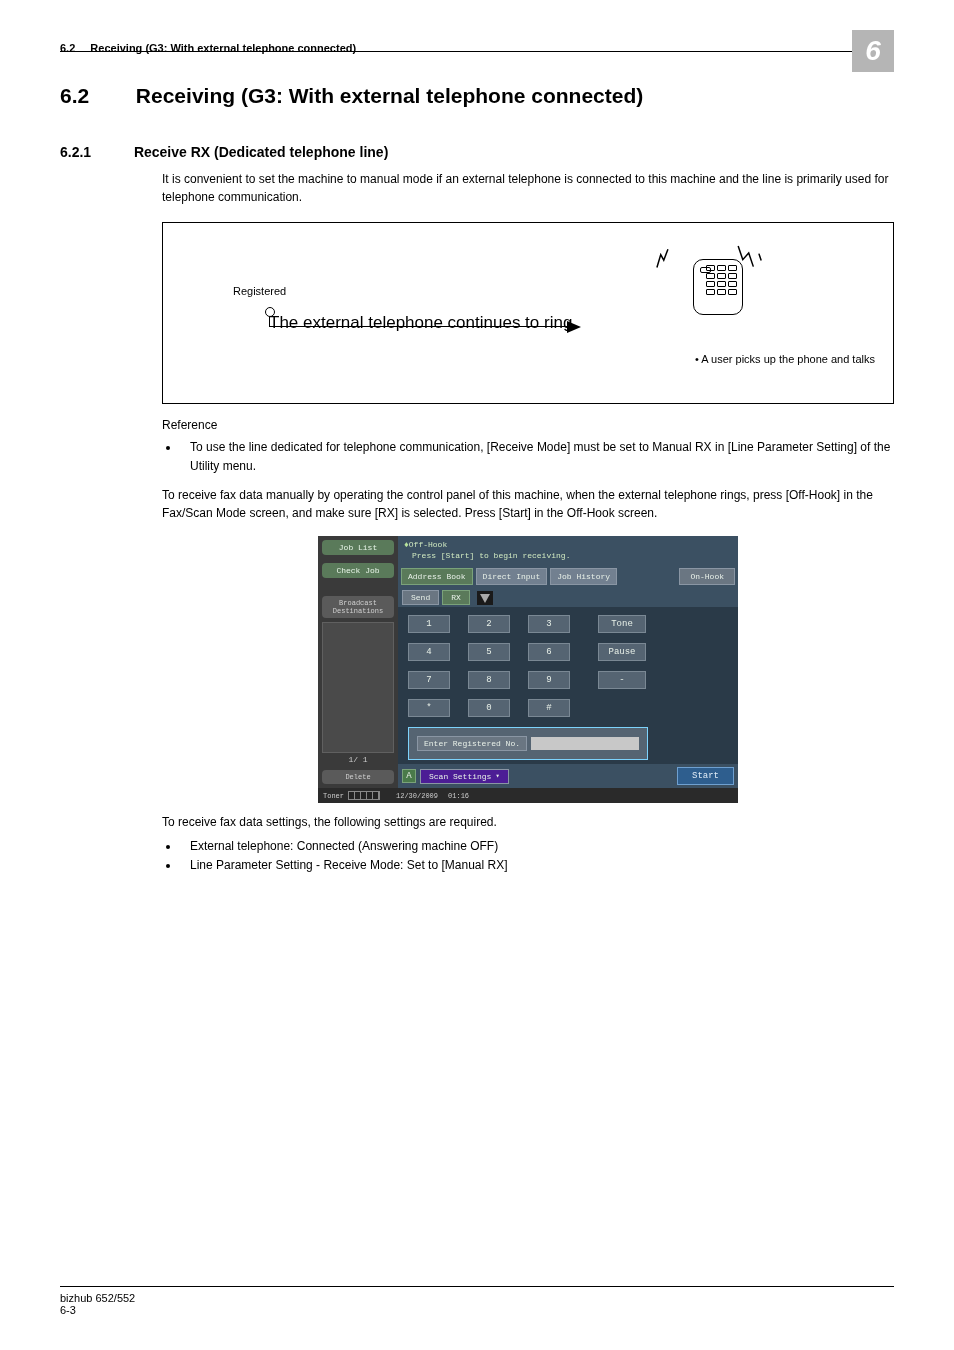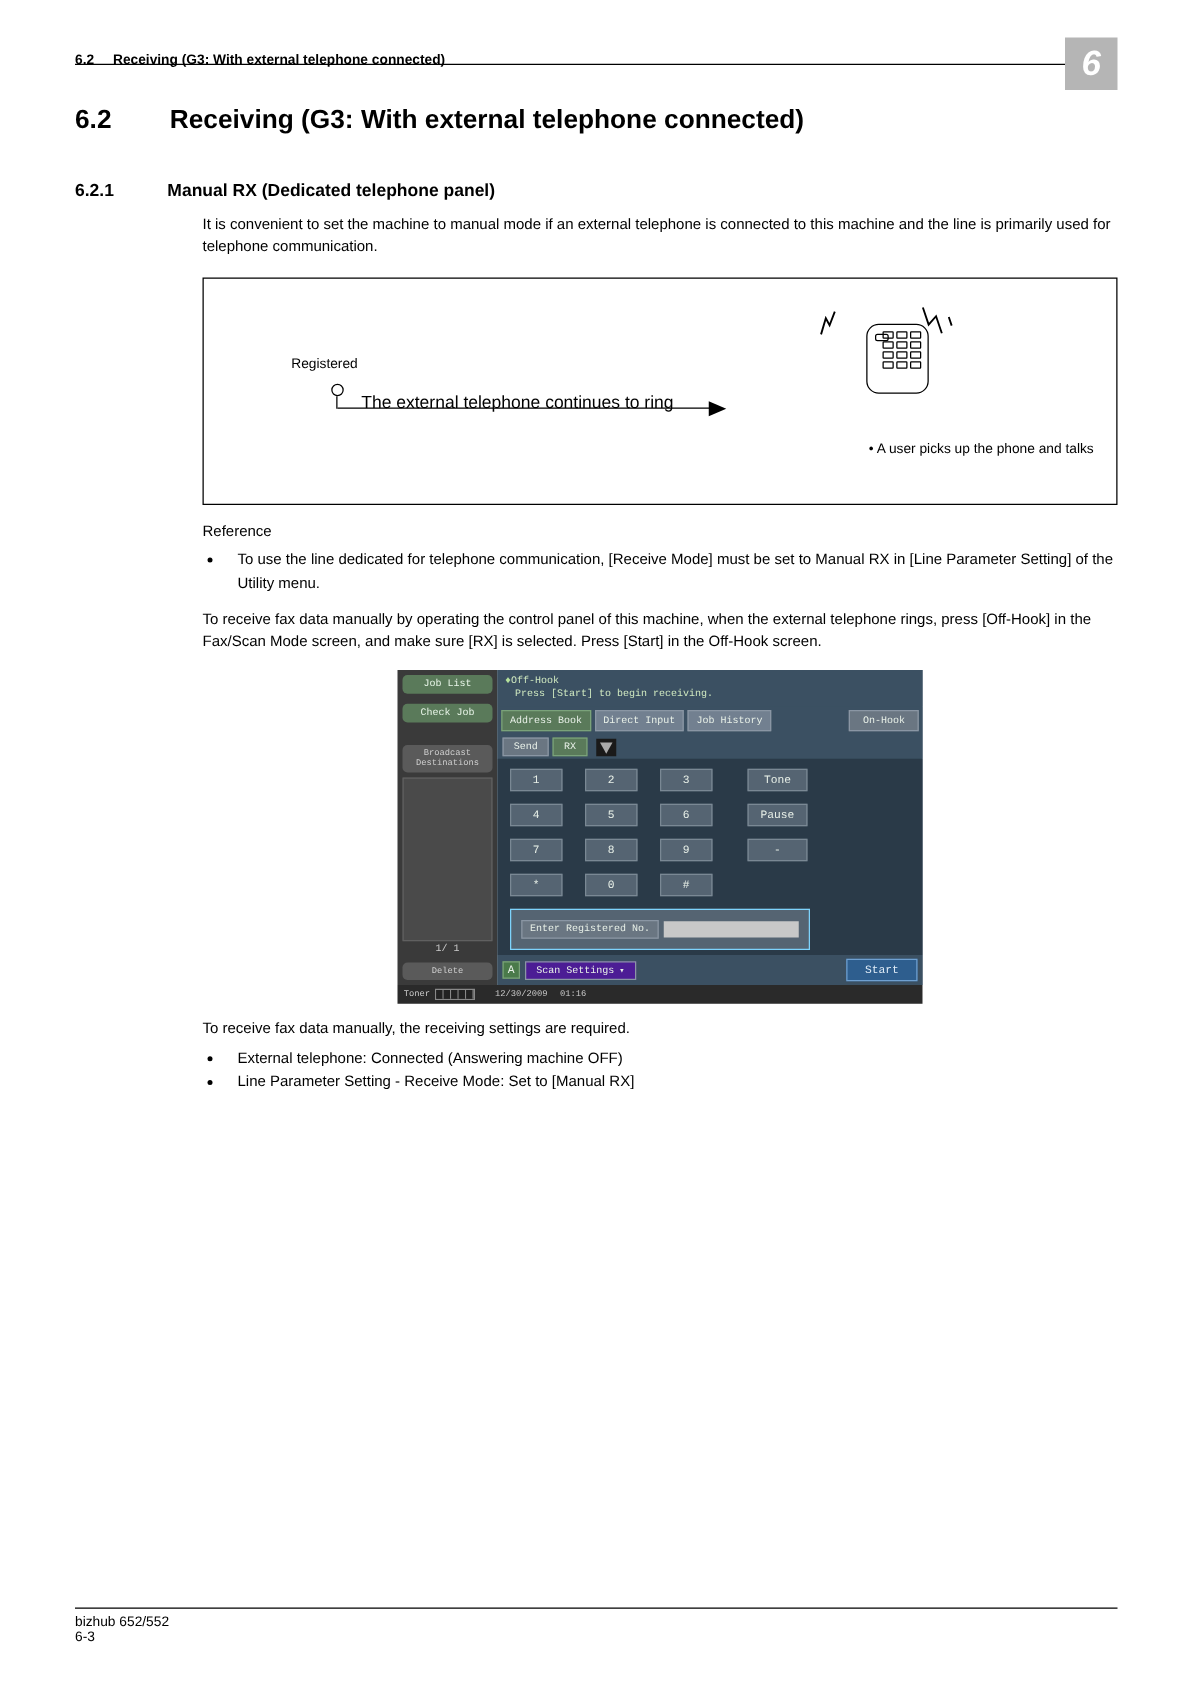--- a/index.html
+++ b/index.html
@@ -95,23 +95,23 @@
   }
   .horiz-line {
     position: absolute;
     left: 107px;
     top: 103px;
     width: 302px;
     height: 1px;
     background: #000;
   }
   .ring-text {
-    font-size: 14px;
-    position: absolute;
-    left: 126px;
+    font-size: 17px;
+    position: absolute;
+    left: 106px;
     top: 90px;
   }
   .arrow-head {
     position: absolute;
     left: 404px;
     top: 98px;
     width: 0; height: 0;
     border-top: 6px solid transparent;
     border-bottom: 6px solid transparent;
     border-left: 14px solid #000;
@@ -308,21 +308,21 @@
     <span>Receiving (G3: With external telephone connected)</span>
   </div>
 
   <h1>
     <span class="secnum">6.2</span>
     <span>Receiving (G3: With external telephone connected)</span>
   </h1>
 
   <h2>
     <span class="secnum">6.2.1</span>
-    <span>Manual RX (Dedicated telephone panel)</span>
+    <span>Receive RX (Dedicated telephone line)</span>
   </h2>
 
   <div class="body-indent">
     <p class="body">It is convenient to set the machine to manual mode if an external telephone is connected to this machine and the line is primarily used for telephone communication.</p>
 
     <div class="diagram">
       <div class="recv-label">Registered</div>
       <div class="pipe-circle"></div>
       <div class="vert-stub"></div>
       <div class="horiz-line"></div>
@@ -442,21 +442,21 @@
               <span></span>
               <span></span>
             </span>
           <span style="margin-left:16px;">12/30/2009</span>
           <span style="margin-left:10px;">01:16</span>
           <br>
         </div>
       </div>
     </div>
 
-    <p class="body">To receive fax data manually, the receiving settings are required.</p>
+    <p class="body">To receive fax data settings, the following settings are required.</p>
     <ul class="bullets">
       <li>External telephone: Connected (Answering machine OFF)</li>
       <li>Line Parameter Setting - Receive Mode: Set to [Manual RX]</li>
     </ul>
   </div>
 </div>
 
 <div class="page-footer">
   <span>bizhub 652/552</span>
   <span>6-3</span>

